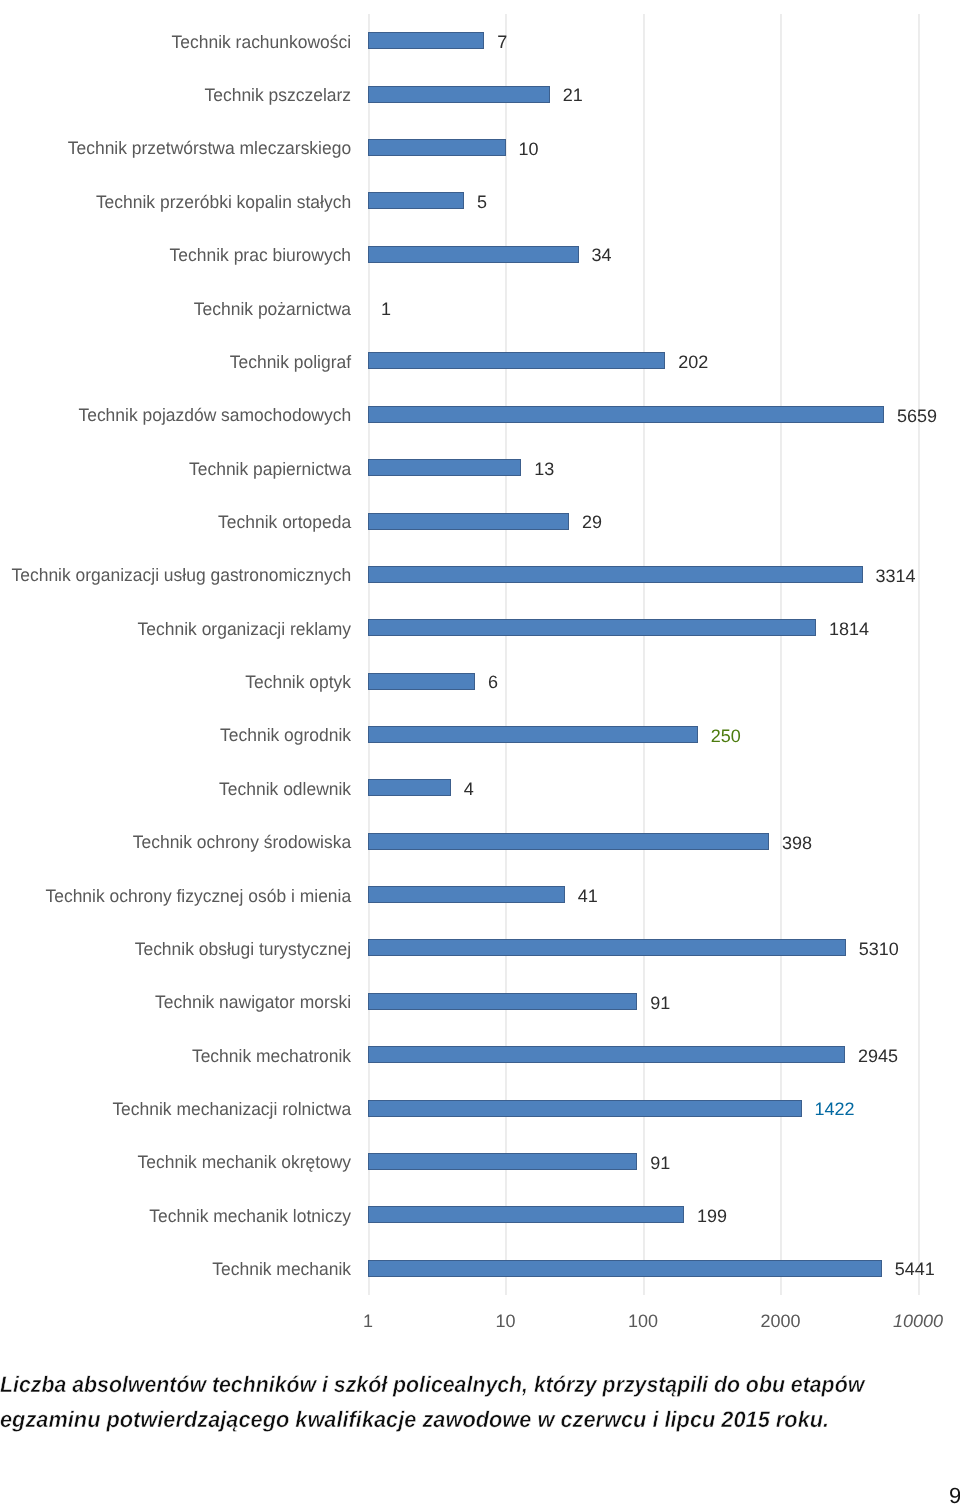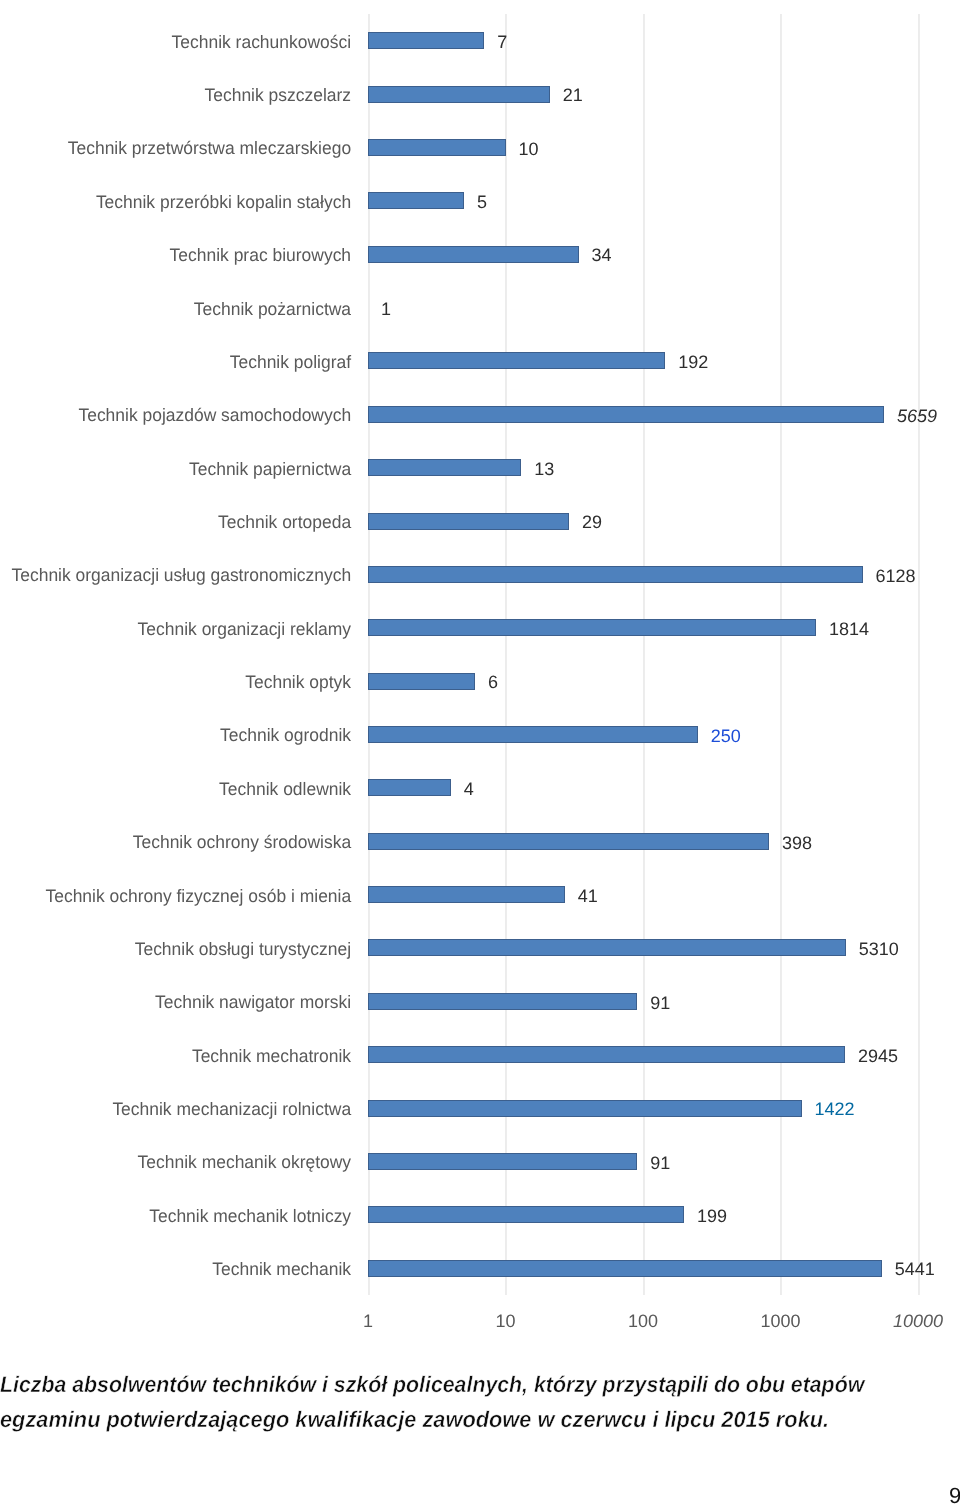--- a/index.html
+++ b/index.html
@@ -108,56 +108,56 @@
         <div class="bar" style="top: 233.665px; width: 210.578px; background: rgb(78, 129, 189); border-color: rgb(60, 95, 141);"></div>
         <div class="val-label" style="left: 591.578px; top: 243.465px; color: rgb(46, 46, 46);">34</div>
       </div>
       <div class="row">
         <div class="cat-label" style="top: 296.535px; color: rgb(89, 89, 89);">Technik pożarnictwa</div>
         <div class="val-label" style="left: 381px; top: 296.835px; color: rgb(46, 46, 46);">1</div>
       </div>
       <div class="row">
         <div class="cat-label" style="top: 349.905px; color: rgb(89, 89, 89);">Technik poligraf</div>
         <div class="bar" style="top: 340.405px; width: 297.188px; background: rgb(78, 129, 189); border-color: rgb(60, 95, 141);"></div>
-        <div class="val-label" style="left: 678.188px; top: 350.205px; color: rgb(46, 46, 46);">192</div>
+        <div class="val-label" style="left: 678.188px; top: 350.205px; color: rgb(46, 46, 46);">202</div>
       </div>
       <div class="row">
         <div class="cat-label" style="top: 403.275px; color: rgb(89, 89, 89);">Technik pojazdów samochodowych</div>
         <div class="bar" style="top: 393.775px; width: 516.002px; background: rgb(78, 129, 189); border-color: rgb(60, 95, 141);"></div>
-        <div class="val-label" style="left: 897.002px; top: 403.575px; color: rgb(46, 46, 46); font-style: italic;">5659</div>
+        <div class="val-label" style="left: 897.002px; top: 403.575px; color: rgb(46, 46, 46);">5659</div>
       </div>
       <div class="row">
         <div class="cat-label" style="top: 456.645px; color: rgb(89, 89, 89);">Technik papiernictwa</div>
         <div class="bar" style="top: 447.145px; width: 153.167px; background: rgb(78, 129, 189); border-color: rgb(60, 95, 141);"></div>
         <div class="val-label" style="left: 534.167px; top: 456.945px; color: rgb(46, 46, 46);">13</div>
       </div>
       <div class="row">
         <div class="cat-label" style="top: 510.015px; color: rgb(89, 89, 89);">Technik ortopeda</div>
         <div class="bar" style="top: 500.515px; width: 201.08px; background: rgb(78, 129, 189); border-color: rgb(60, 95, 141);"></div>
         <div class="val-label" style="left: 582.08px; top: 510.315px; color: rgb(46, 46, 46);">29</div>
       </div>
       <div class="row">
         <div class="cat-label" style="top: 563.385px; color: rgb(89, 89, 89);">Technik organizacji usług gastronomicznych</div>
         <div class="bar" style="top: 553.885px; width: 494.547px; background: rgb(78, 129, 189); border-color: rgb(60, 95, 141);"></div>
-        <div class="val-label" style="left: 875.547px; top: 563.685px; color: rgb(46, 46, 46);">6128</div>
+        <div class="val-label" style="left: 875.547px; top: 563.685px; color: rgb(46, 46, 46);">3314</div>
       </div>
       <div class="row">
         <div class="cat-label" style="top: 616.755px; color: rgb(89, 89, 89);">Technik organizacji reklamy</div>
         <div class="bar" style="top: 607.255px; width: 448.063px; background: rgb(78, 129, 189); border-color: rgb(60, 95, 141);"></div>
         <div class="val-label" style="left: 829.063px; top: 617.055px; color: rgb(46, 46, 46);">1814</div>
       </div>
       <div class="row">
         <div class="cat-label" style="top: 670.125px; color: rgb(89, 89, 89);">Technik optyk</div>
         <div class="bar" style="top: 660.625px; width: 106.996px; background: rgb(78, 129, 189); border-color: rgb(60, 95, 141);"></div>
         <div class="val-label" style="left: 487.996px; top: 670.425px; color: rgb(46, 46, 46);">6</div>
       </div>
       <div class="row">
         <div class="cat-label" style="top: 723.495px; color: rgb(89, 89, 89);">Technik ogrodnik</div>
         <div class="bar" style="top: 713.995px; width: 329.717px; background: rgb(78, 129, 189); border-color: rgb(60, 95, 141);"></div>
-        <div class="val-label" style="left: 710.717px; top: 723.795px; color: #1d4ed8; text-align: right;">250</div>
+        <div class="val-label" style="left: 710.717px; top: 723.795px; color: #4d7c0f; text-align: right;">250</div>
       </div>
       <div class="row">
         <div class="cat-label" style="top: 776.865px; color: rgb(89, 89, 89);">Technik odlewnik</div>
         <div class="bar" style="top: 767.365px; width: 82.7832px; background: rgb(78, 129, 189); border-color: rgb(60, 95, 141);"></div>
         <div class="val-label" style="left: 463.783px; top: 777.165px; color: rgb(46, 46, 46);">4</div>
       </div>
       <div class="row">
         <div class="cat-label" style="top: 830.235px; color: rgb(89, 89, 89);">Technik ochrony środowiska</div>
         <div class="bar" style="top: 820.735px; width: 401.085px; background: rgb(78, 129, 189); border-color: rgb(60, 95, 141);"></div>
         <div class="val-label" style="left: 782.085px; top: 830.535px; color: rgb(46, 46, 46);">398</div>
@@ -198,21 +198,21 @@
         <div class="val-label" style="left: 697.092px; top: 1204.12px; color: rgb(46, 46, 46);">199</div>
       </div>
       <div class="row">
         <div class="cat-label" style="top: 1257.19px; color: rgb(89, 89, 89);">Technik mechanik</div>
         <div class="bar" style="top: 1247.69px; width: 513.656px; background: rgb(78, 129, 189); border-color: rgb(60, 95, 141);"></div>
         <div class="val-label" style="left: 894.656px; top: 1257.49px; color: rgb(46, 46, 46);">5441</div>
       </div>
       <div class="xtick" style="left: 368px;">1</div>
       <div class="xtick" style="left: 505.5px;">10</div>
       <div class="xtick" style="left: 643px;">100</div>
-      <div class="xtick" style="left: 780.5px;">1000</div>
+      <div class="xtick" style="left: 780.5px;">2000</div>
       <div class="xtick" style="left: 918px; font-style: italic;">10000</div>
     </div>
   <div id="caption">
       <div>Liczba absolwentów techników i szkół policealnych, którzy przystąpili do obu etapów</div>
       <div>egzaminu potwierdzającego kwalifikacje zawodowe w czerwcu i lipcu 2015 roku.</div>
     </div>
   <div id="pageno">9</div>
 </div>
 
 </body></html>

